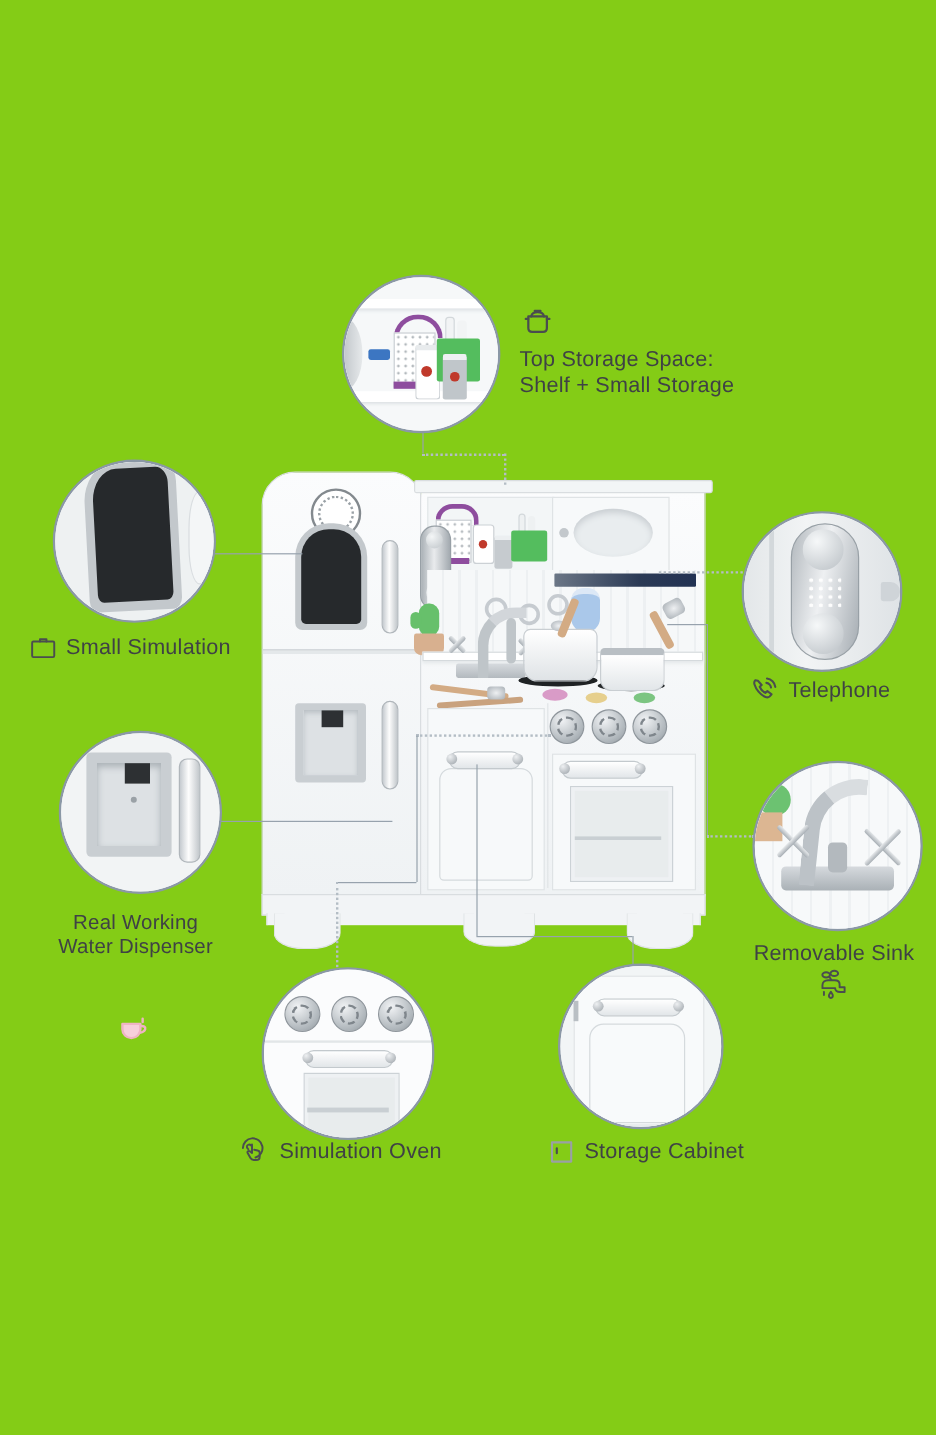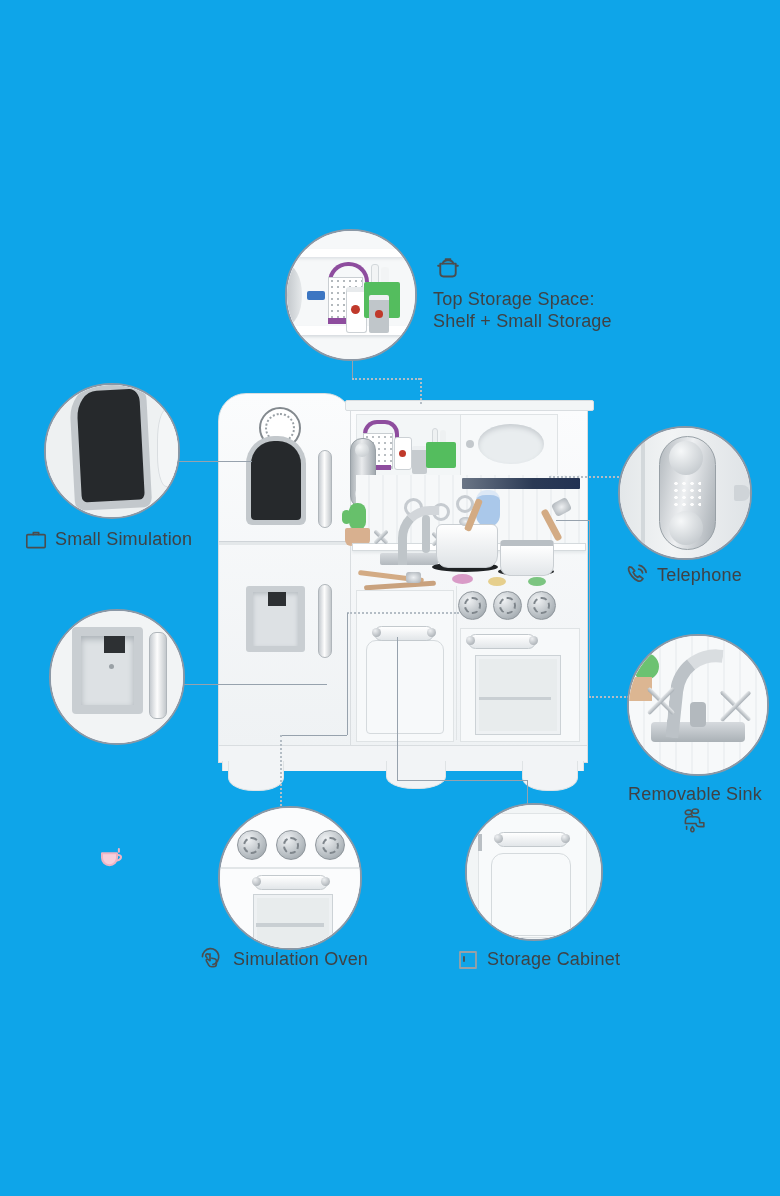--- a/index.html
+++ b/index.html
@@ -1,16 +1,16 @@
 <!DOCTYPE html>
 <html><head>
 <meta charset="utf-8">
 <style>
   html,body{margin:0;padding:0;background:#ffffff;}
-  .canvas{position:relative;width:780px;height:1196px;background:#0ea5e9;overflow:hidden;
+  .canvas{position:relative;width:780px;height:1196px;background:#84cc16;overflow:hidden;
           font-family:"Liberation Sans",sans-serif;color:#3f4245;}
   .abs{position:absolute;}
   
   .ln-h{position:absolute;height:0;border-top:1px solid #97a2ad;}
   .ln-v{position:absolute;width:0;border-left:1px solid #97a2ad;}
   .dot-h{position:absolute;height:0;border-top:2px dotted #b4bdc5;}
   .dot-v{position:absolute;width:0;border-left:2px dotted #b4bdc5;}
   
   .callout{position:absolute;border-radius:50%;background:#fdfdfe;border:2px solid #8b98a6;overflow:hidden;}
   
@@ -234,20 +234,22 @@
   <div class="lbl" style="left:55px;top:529px;">Small Simulation</div>
 
   <svg class="icon abs" style="left:624px;top:562px;" width="26" height="26" viewBox="0 0 24 24" fill="none" stroke="#4a4d4f" stroke-width="1.6" stroke-linecap="round" stroke-linejoin="round">
     <path d="M5 4.5c-.8.8-1 2-.6 3.3 1 3.4 4.4 8 8.4 9.6 1.3.5 2.5.3 3.3-.5l1.4-1.6-3.2-2.4-1.6 1.3c-1.8-.9-3.6-2.9-4.3-4.7l1.5-1.4L7 4.9z"></path>
     <path d="M13.5 6.5c1.8.2 3.4 1.8 3.6 3.6"></path>
     <path d="M14 3.2c3.2.4 6 3.2 6.4 6.4"></path>
   </svg>
   <div class="lbl" style="left:657px;top:565px;">Telephone</div>
 
   <div class="lbl lbl-c" style="left:5px;top:759px;width:216px;">
+    <div>Real Working</div>
+    <div>Water Dispenser</div>
   </div>
   <svg class="icon abs" style="left:97px;top:843px;" width="30" height="28" viewBox="0 0 24 22" fill="none" stroke="#efb4c4" stroke-width="1.6" stroke-linecap="round" stroke-linejoin="round">
     <path d="M4 8h12v3.5a6 6 0 0 1-12 0z" fill="#f7cfdb"></path>
     <path d="M16 9.5c2.2-.3 3.6.5 3.2 2s-2.4 2.4-3.6 2.2"></path>
     <path d="M17.5 4.5v2.2"></path>
   </svg>
 
   <div class="lbl lbl-c" style="left:605px;top:784px;width:180px;font-size:18px;">Removable Sink</div>
   <svg class="icon abs" style="left:678px;top:806px;" width="32" height="30" viewBox="0 0 26 24" fill="none" stroke="#4a4d4f" stroke-width="1.3" stroke-linecap="round" stroke-linejoin="round">
     <ellipse cx="8.5" cy="5" rx="2.6" ry="1.8"></ellipse>

